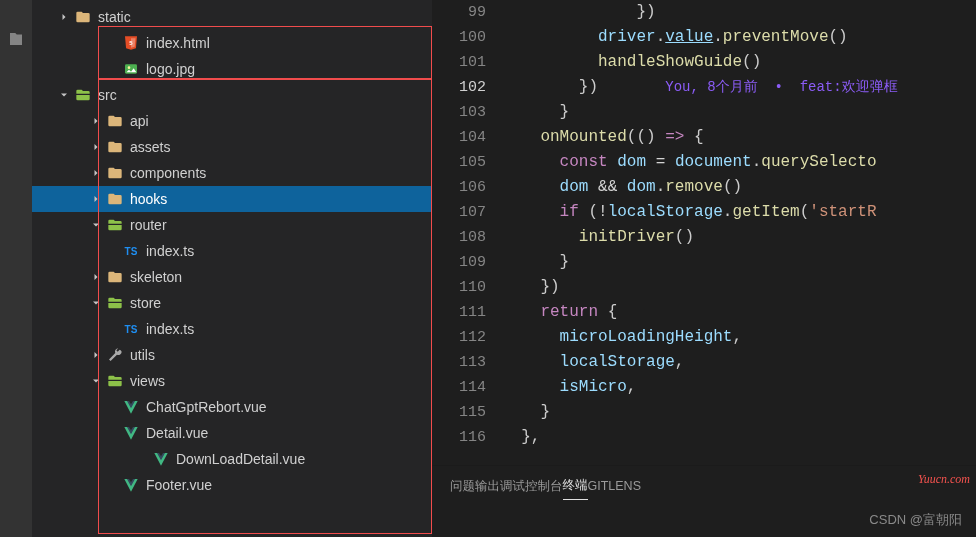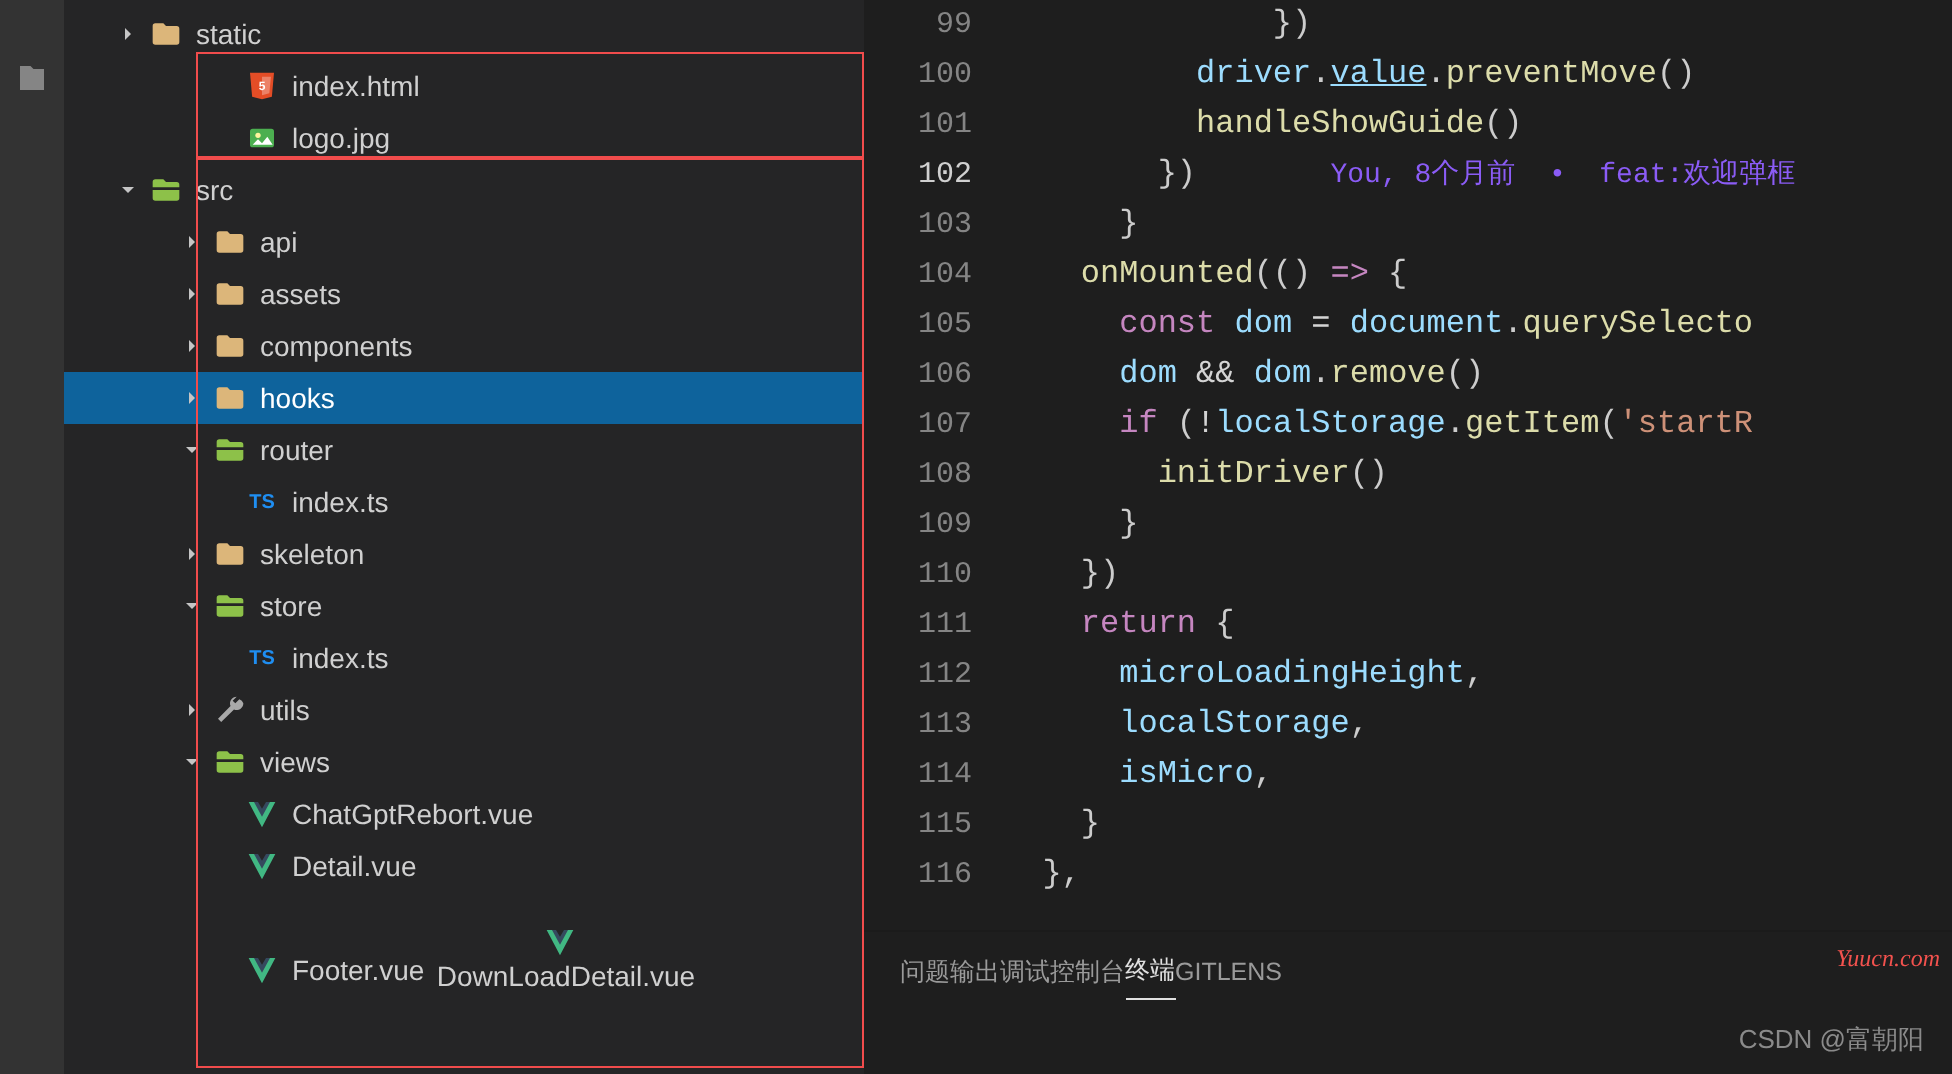--- a/index.html
+++ b/index.html
@@ -300,21 +300,21 @@
       <div class="tree-row" style="padding-left: 72px;">
         <span class="twistie"></span>
         <span class="ico c-vue">
           <svg viewBox="0 0 24 24" width="16" height="16">
             <path fill="#41b883" d="M2 3h5l5 9 5-9h5L12 22 2 3z"></path>
             <path fill="#35495e" d="M6 3h3l3 5 3-5h3l-6 11L6 3z"></path>
           </svg>
         </span>
         <span class="label">Detail.vue</span>
       </div>
-      <div class="tree-row" style="padding-left: 102px; flex-direction: column;">
+      <div class="tree-row" style="padding-left: 102px;">
         <span class="twistie"></span>
         <span class="ico c-vue">
           <svg viewBox="0 0 24 24" width="16" height="16">
             <path fill="#41b883" d="M2 3h5l5 9 5-9h5L12 22 2 3z"></path>
             <path fill="#35495e" d="M6 3h3l3 5 3-5h3l-6 11L6 3z"></path>
           </svg>
         </span>
         <span class="label">DownLoadDetail.vue</span>
       </div>
       <div class="tree-row" style="padding-left: 72px;">

